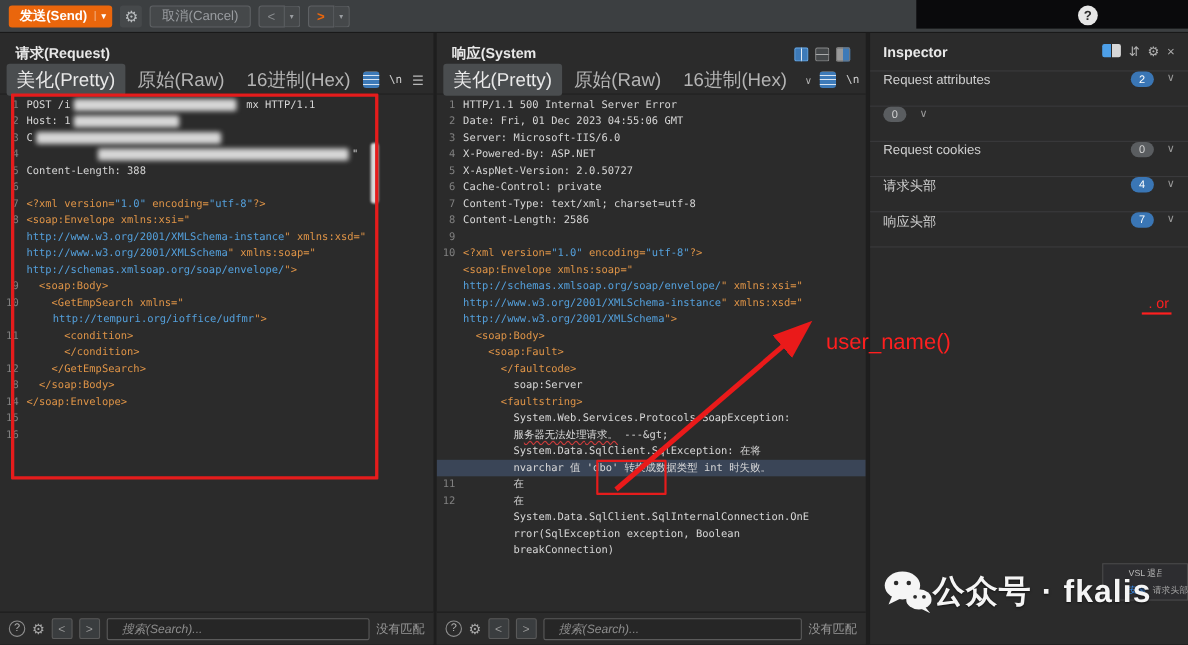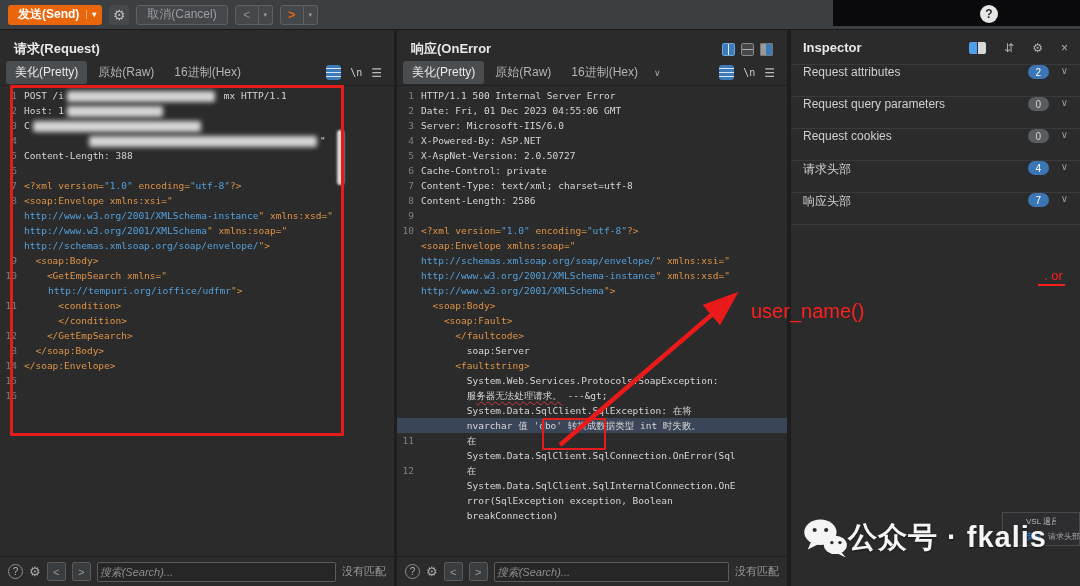--- a/index.html
+++ b/index.html
@@ -24,21 +24,21 @@
   #res-panel{left:397px;width:390px}
   .panel-titlebar{height:30px;display:flex;align-items:center;padding:8px 14px 0}
   .panel-title{font-size:13px;font-weight:bold;color:#e8e8e8;white-space:nowrap}
   .layout-icons{margin-left:auto;display:flex;gap:6px}
   .lay{width:13px;height:13px;border-radius:2px;cursor:pointer}
   .lay1{background:#3d7ab8;box-shadow:inset 0 0 0 1px #6aa6dd;background-image:linear-gradient(90deg,transparent 0 6px,rgba(255,255,255,.85) 6px 7px,transparent 7px)}
   .lay2{background:#45484a;box-shadow:inset 0 0 0 1px #8a8a8a;background-image:linear-gradient(0deg,transparent 0 6px,rgba(255,255,255,.55) 6px 7px,transparent 7px)}
   .lay3{background:linear-gradient(90deg,#9a9a9a 0 50%,#3d7ab8 50% 100%);box-shadow:inset 0 0 0 1px #777}
 
   .tabbar{display:flex;align-items:center;gap:2px;padding:0 6px;height:26px;border-bottom:1px solid #202020}
-  .tab{padding:3px 9px;font-size:12px;color:#b4b4b4;border-radius:3px;cursor:pointer;white-space:nowrap}
+  .tab{padding:3px 9px;font-size:17px;color:#b4b4b4;border-radius:3px;cursor:pointer;white-space:nowrap}
   .tab.sel{background:#4a4d4f;color:#e9e9e9}
   .tab-caret{color:#b0b0b0;font-size:9px;padding:0 5px}
   .tab-icons{margin-left:auto;display:flex;align-items:center;gap:9px;padding-right:6px}
   .blue-sq{width:15px;height:15px;border-radius:3px;background:#3d7ab8;background-image:repeating-linear-gradient(0deg,transparent 0 3px,rgba(255,255,255,.8) 3px 4px);cursor:pointer}
   .nl{color:#cfcfcf;font-size:10px;font-family:"DejaVu Sans Mono",monospace;cursor:pointer}
   .ham{color:#b8b8b8;font-size:12px;cursor:pointer}
 
   
   .editor{position:absolute;left:0;right:0;top:56px;bottom:30px;overflow:hidden;font-family:"DejaVu Sans Mono",monospace;font-size:9.5px;line-height:15px;padding-top:2px}
   .crow{display:flex;height:15px;align-items:center}
@@ -51,27 +51,27 @@
   .seg-w{color:#d6d6d6;text-decoration:underline wavy #cc3b3b;text-underline-offset:2px}
   .seg-blur{display:inline-block;height:11px;background:#d7d7d7;border-radius:2px;filter:blur(2.5px);vertical-align:middle;margin:0 3px}
   .seg-sp{display:inline-block}
   .scroll-thumb{position:absolute;left:337px;top:100px;width:7px;height:55px;background:#ececec;border-radius:3px;filter:blur(1px);opacity:.9;z-index:2}
 
   
   .searchbar{position:absolute;left:0;right:0;bottom:0;height:30px;border-top:1px solid #1d1d1d;display:flex;align-items:center;gap:6px;padding:0 8px;background:#2b2b2b}
   .q-circle{width:15px;height:15px;border:1px solid #8d8d8d;border-radius:50%;color:#b5b5b5;font-size:10px;display:flex;align-items:center;justify-content:center;flex:none}
   .sb-gear{color:#a8a8a8;font-size:13px;flex:none}
   .sb-arrow{width:19px;height:19px;background:#3a3d3f;border:1px solid #5a5a5a;border-radius:2px;color:#9a9a9a;font-size:11px;display:flex;align-items:center;justify-content:center;flex:none}
-  .sb-input{flex:1;height:20px;background:#262626;border:1px solid #5a5a5a;border-radius:2px;color:#cfcfcf;font-size:11px;padding:0 2px;outline:none;min-width:40px}
+  .sb-input{flex:1;height:20px;background:#262626;border:1px solid #5a5a5a;border-radius:2px;color:#cfcfcf;font-size:11px;padding:0 13px;outline:none;min-width:40px}
   .sb-input::placeholder{color:#8c8c8c;font-style:italic}
   .no-match{color:#9a9a9a;font-size:11px;white-space:nowrap}
 
   
   .inspector{position:absolute;left:790px;top:30px;bottom:0;width:290px;background:#2b2b2b;border-left:1px solid #1d1d1d}
-  .inspector-header{display:flex;align-items:center;gap:18px;padding:10px 12px 9px}
+  .inspector-header{display:flex;align-items:flex-start;gap:7px;padding:10px 12px 9px}
   .inspector-title{font-size:13px;font-weight:bold;color:#e8e8e8;flex:1}
   .insp-ic{color:#b0b0b0;font-size:12px;cursor:pointer}
   .panes{width:17px;height:12px;border-radius:2px;background:linear-gradient(90deg,#4d9fe8 0 46%,#2b2b2b 46% 54%,#d8d8d8 54% 100%)}
   #inspector-sections{border-top:1px solid #3a3a3c}
   .insp-row{height:32px;display:flex;padding:0 12px;border-bottom:1px solid #3a3a3c;cursor:pointer}
   .insp-label{flex:1;font-size:12px;color:#cfcfcf}
   .badge{min-width:21px;height:14px;border-radius:7px;background:#3a76b5;color:#fff;font-size:10px;display:flex;align-items:center;justify-content:center;padding:0 5px;margin-right:12px}
   .badge.zero{background:#5a5d60;color:#d2d2d2}
   .chev{color:#9a9a9a;font-size:10px}
 
@@ -221,21 +221,21 @@
     <span class="sb-gear">⚙</span>
     <span class="sb-arrow">&lt;</span>
     <span class="sb-arrow">&gt;</span>
     <input class="sb-input" placeholder="搜索(Search)..." style="">
     <span class="no-match">没有匹配</span>
   </div>
 </div>
 
 <div class="panel" id="res-panel">
   <div class="panel-titlebar">
-    <div class="panel-title">响应(OnError</div>
+    <div class="panel-title">响应(System</div>
     <div class="layout-icons">
       <span class="lay lay1"></span>
       <span class="lay lay2"></span>
       <span class="lay lay3"></span>
     </div>
   </div>
   <div class="tabbar">
     <div class="tab sel">美化(Pretty)</div>
     <div class="tab">原始(Raw)</div>
     <div class="tab">16进制(Hex)</div>
@@ -337,24 +337,20 @@
       </div>
       <div class="crow hl">
         <span class="ln"></span>
         <span class="code"><span class="seg-p">        nvarchar 值 'dbo' 转换成数据类型 int 时失败。</span></span>
       </div>
       <div class="crow">
         <span class="ln">11</span>
         <span class="code"><span class="seg-p">        在</span></span>
       </div>
       <div class="crow">
-        <span class="ln"></span>
-        <span class="code"><span class="seg-p">        System.Data.SqlClient.SqlConnection.OnError(Sql</span></span>
-      </div>
-      <div class="crow">
         <span class="ln">12</span>
         <span class="code"><span class="seg-p">        在</span></span>
       </div>
       <div class="crow">
         <span class="ln"></span>
         <span class="code"><span class="seg-p">        System.Data.SqlClient.SqlInternalConnection.OnE</span></span>
       </div>
       <div class="crow">
         <span class="ln"></span>
         <span class="code"><span class="seg-p">        rror(SqlException exception, Boolean</span></span>
@@ -382,21 +378,20 @@
     <span class="insp-ic">⚙</span>
     <span class="insp-ic">×</span>
   </div>
   <div id="inspector-sections">
       <div class="insp-row">
         <span class="insp-label">Request attributes</span>
         <span class="badge">2</span>
         <span class="chev">∨</span>
       </div>
       <div class="insp-row">
-        <span class="insp-label">Request query parameters</span>
         <span class="badge zero">0</span>
         <span class="chev">∨</span>
       </div>
       <div class="insp-row">
         <span class="insp-label">Request cookies</span>
         <span class="badge zero">0</span>
         <span class="chev">∨</span>
       </div>
       <div class="insp-row">
         <span class="insp-label">请求头部</span>

